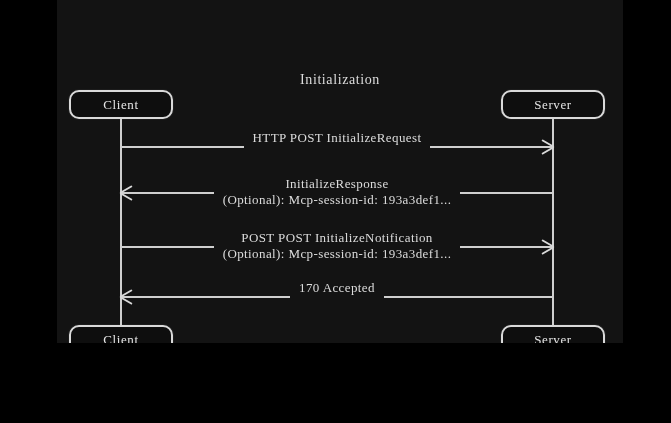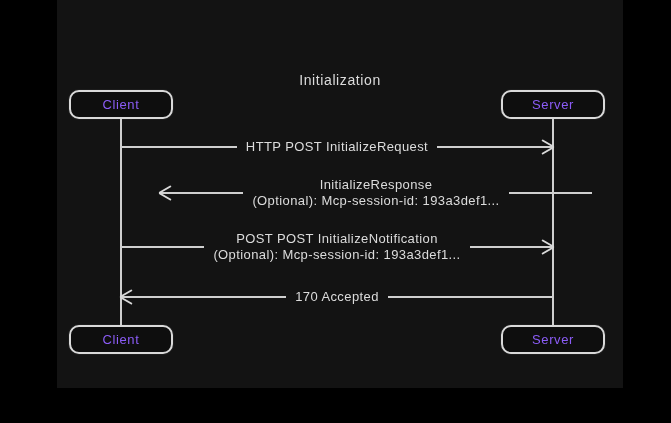--- a/index.html
+++ b/index.html
@@ -1,22 +1,22 @@
 <!DOCTYPE html>
 <html><head>
 <meta charset="utf-8">
 <style>
   html, body { margin: 0; padding: 0; background: #000; }
   .stage {
     position: relative;
     width: 671px;
-    height: 388px;
+    height: 343px;
     background: #000000;
     overflow: hidden;
-    font-family: Liberation Sans, sans-serif;
+    font-family: Liberation Serif, serif;
   }
   .panel {
     position: absolute;
     left: 57px; top: 0;
     width: 566px; height: 423px;
     background: #131313;
   }
   .diagram-title {
     position: absolute;
     left: 0; right: 0;
@@ -28,21 +28,21 @@
   }
   .actor-box {
     position: absolute;
     width: 100px; height: 25px;
     border: 2px solid #d9d9d9;
     border-radius: 10px;
     background: #0e0e0e;
     display: flex;
     align-items: center;
     justify-content: center;
-    color: #8b5cf6;
+    color: #e5e5e5;
     font-size: 13px;
     letter-spacing: 0.6px;
     box-shadow: 0 0 0 1px rgba(255,255,255,0.04);
   }
   .client-top  { left: 12px;  top: 90px; }
   .server-top  { left: 444px; top: 90px; }
   .client-bot  { left: 12px;  top: 325px; }
   .server-bot  { left: 444px; top: 325px; }
 
   .lifeline {
@@ -54,25 +54,24 @@
   }
   .lifeline.client { left: 63px; }
   .lifeline.server { left: 495px; }
 
   .message {
     position: absolute;
     left: 64px;
     width: 432px;
     height: 36px;
     display: flex;
-    align-items: center;
     justify-content: center;
   }
   .m1 { top: 129px; }
-  .m2 { top: 175px; margin-left: 39px; }
+  .m2 { top: 175px; }
   .m3 { top: 229px; }
   .m4 { top: 279px; }
   .message .line {
     position: absolute;
     left: 0; right: 0;
     top: 50%;
     height: 2px;
     margin-top: -1px;
     background: #cfcfcf;
   }

